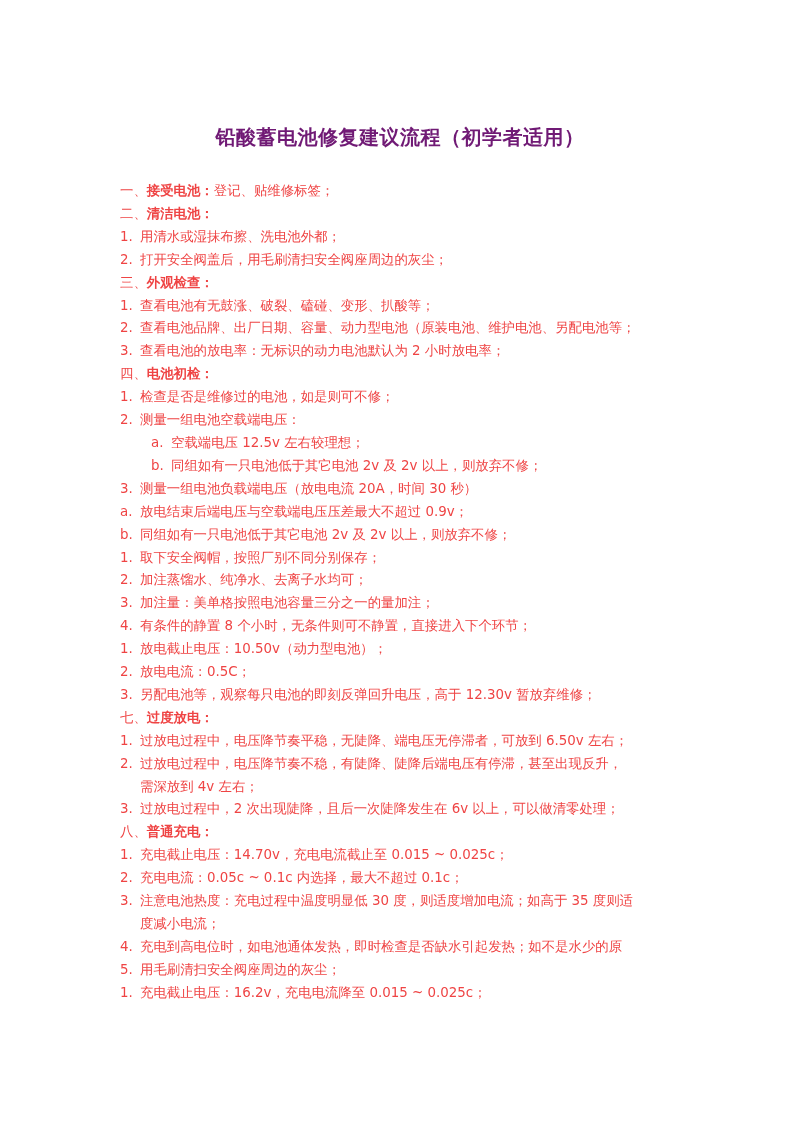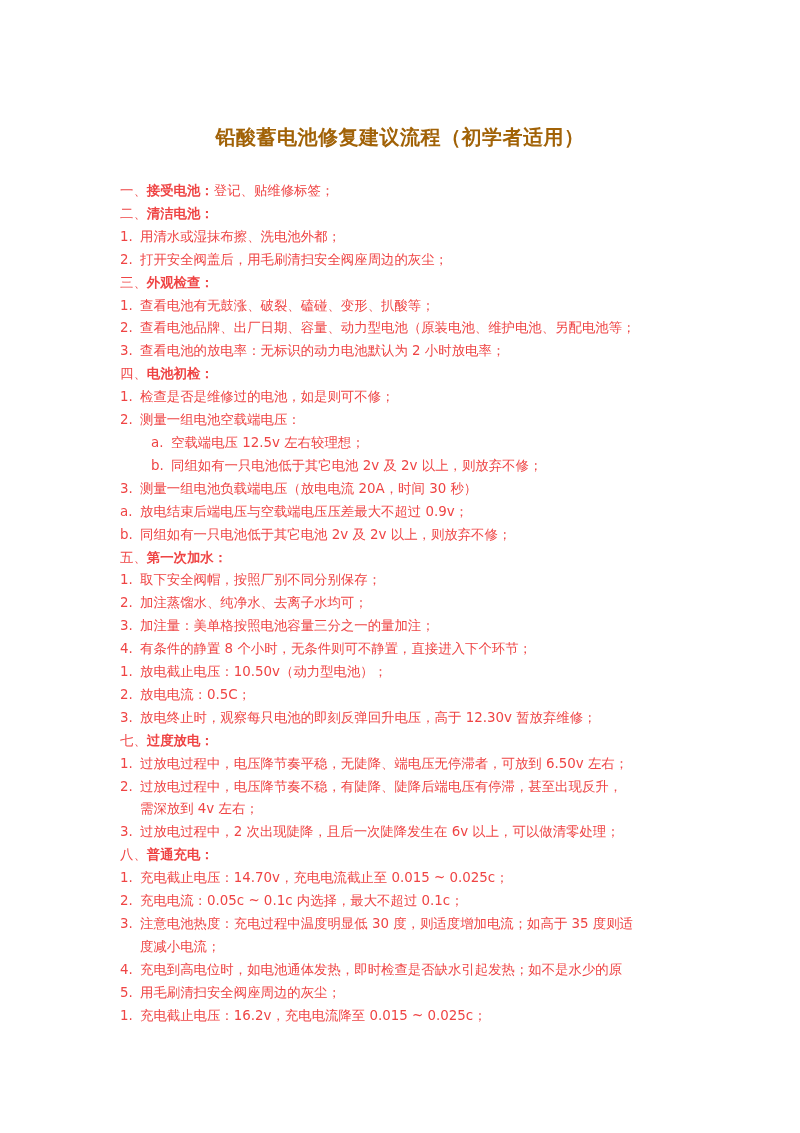--- a/index.html
+++ b/index.html
@@ -25,21 +25,21 @@
     }
     .title {
       position: absolute;
       top: 124px;
       left: 0;
       width: 800px;
       text-align: center;
       font-size: 20px;
       font-weight: bold;
       letter-spacing: 0.5px;
-      color: #a16207;
+      color: #701a75;
       margin: 0;
     }
     .content {
       position: absolute;
       top: 180px;
       left: 120px;
       width: 560px;
       font-size: 13.4px;
       line-height: 22.9px;
       color: #ef4444;
@@ -121,21 +121,20 @@
         <span class="wrap-line">测量一组电池负载端电压（放电电流 20A，时间 30 秒）</span>
       </p>
       <p class="item">
         <span class="marker">a.</span>
         <span class="wrap-line">放电结束后端电压与空载端电压压差最大不超过 0.9v；</span>
       </p>
       <p class="item">
         <span class="marker">b.</span>
         <span class="wrap-line">同组如有一只电池低于其它电池 2v 及 2v 以上，则放弃不修；</span>
       </p>
-      <p class="section-head"><span class="num">五、</span><span class="name">第一次加水：</span></p>
       <p class="item">
         <span class="marker">1.</span>
         <span class="wrap-line">取下安全阀帽，按照厂别不同分别保存；</span>
       </p>
       <p class="item">
         <span class="marker">2.</span>
         <span class="wrap-line">加注蒸馏水、纯净水、去离子水均可；</span>
       </p>
       <p class="item">
         <span class="marker">3.</span>
@@ -148,21 +147,21 @@
       <p class="item">
         <span class="marker">1.</span>
         <span class="wrap-line">放电截止电压：10.50v（动力型电池）；</span>
       </p>
       <p class="item">
         <span class="marker">2.</span>
         <span class="wrap-line">放电电流：0.5C；</span>
       </p>
       <p class="item">
         <span class="marker">3.</span>
-        <span class="wrap-line">放电终止时，观察每只电池的即刻反弹回升电压，高于 12.30v 暂放弃维修；</span>
+        <span class="wrap-line">另配电池等，观察每只电池的即刻反弹回升电压，高于 12.30v 暂放弃维修；</span>
       </p>
       <p class="section-head"><span class="num">七、</span><span class="name">过度放电：</span></p>
       <p class="item">
         <span class="marker">1.</span>
         <span class="wrap-line">过放电过程中，电压降节奏平稳，无陡降、端电压无停滞者，可放到 6.50v 左右；</span>
       </p>
       <p class="item">
         <span class="marker">2.</span>
         <span class="wrap-line">过放电过程中，电压降节奏不稳，有陡降、陡降后端电压有停滞，甚至出现反升，</span>
         <span class="wrap-line">需深放到 4v 左右；</span>

